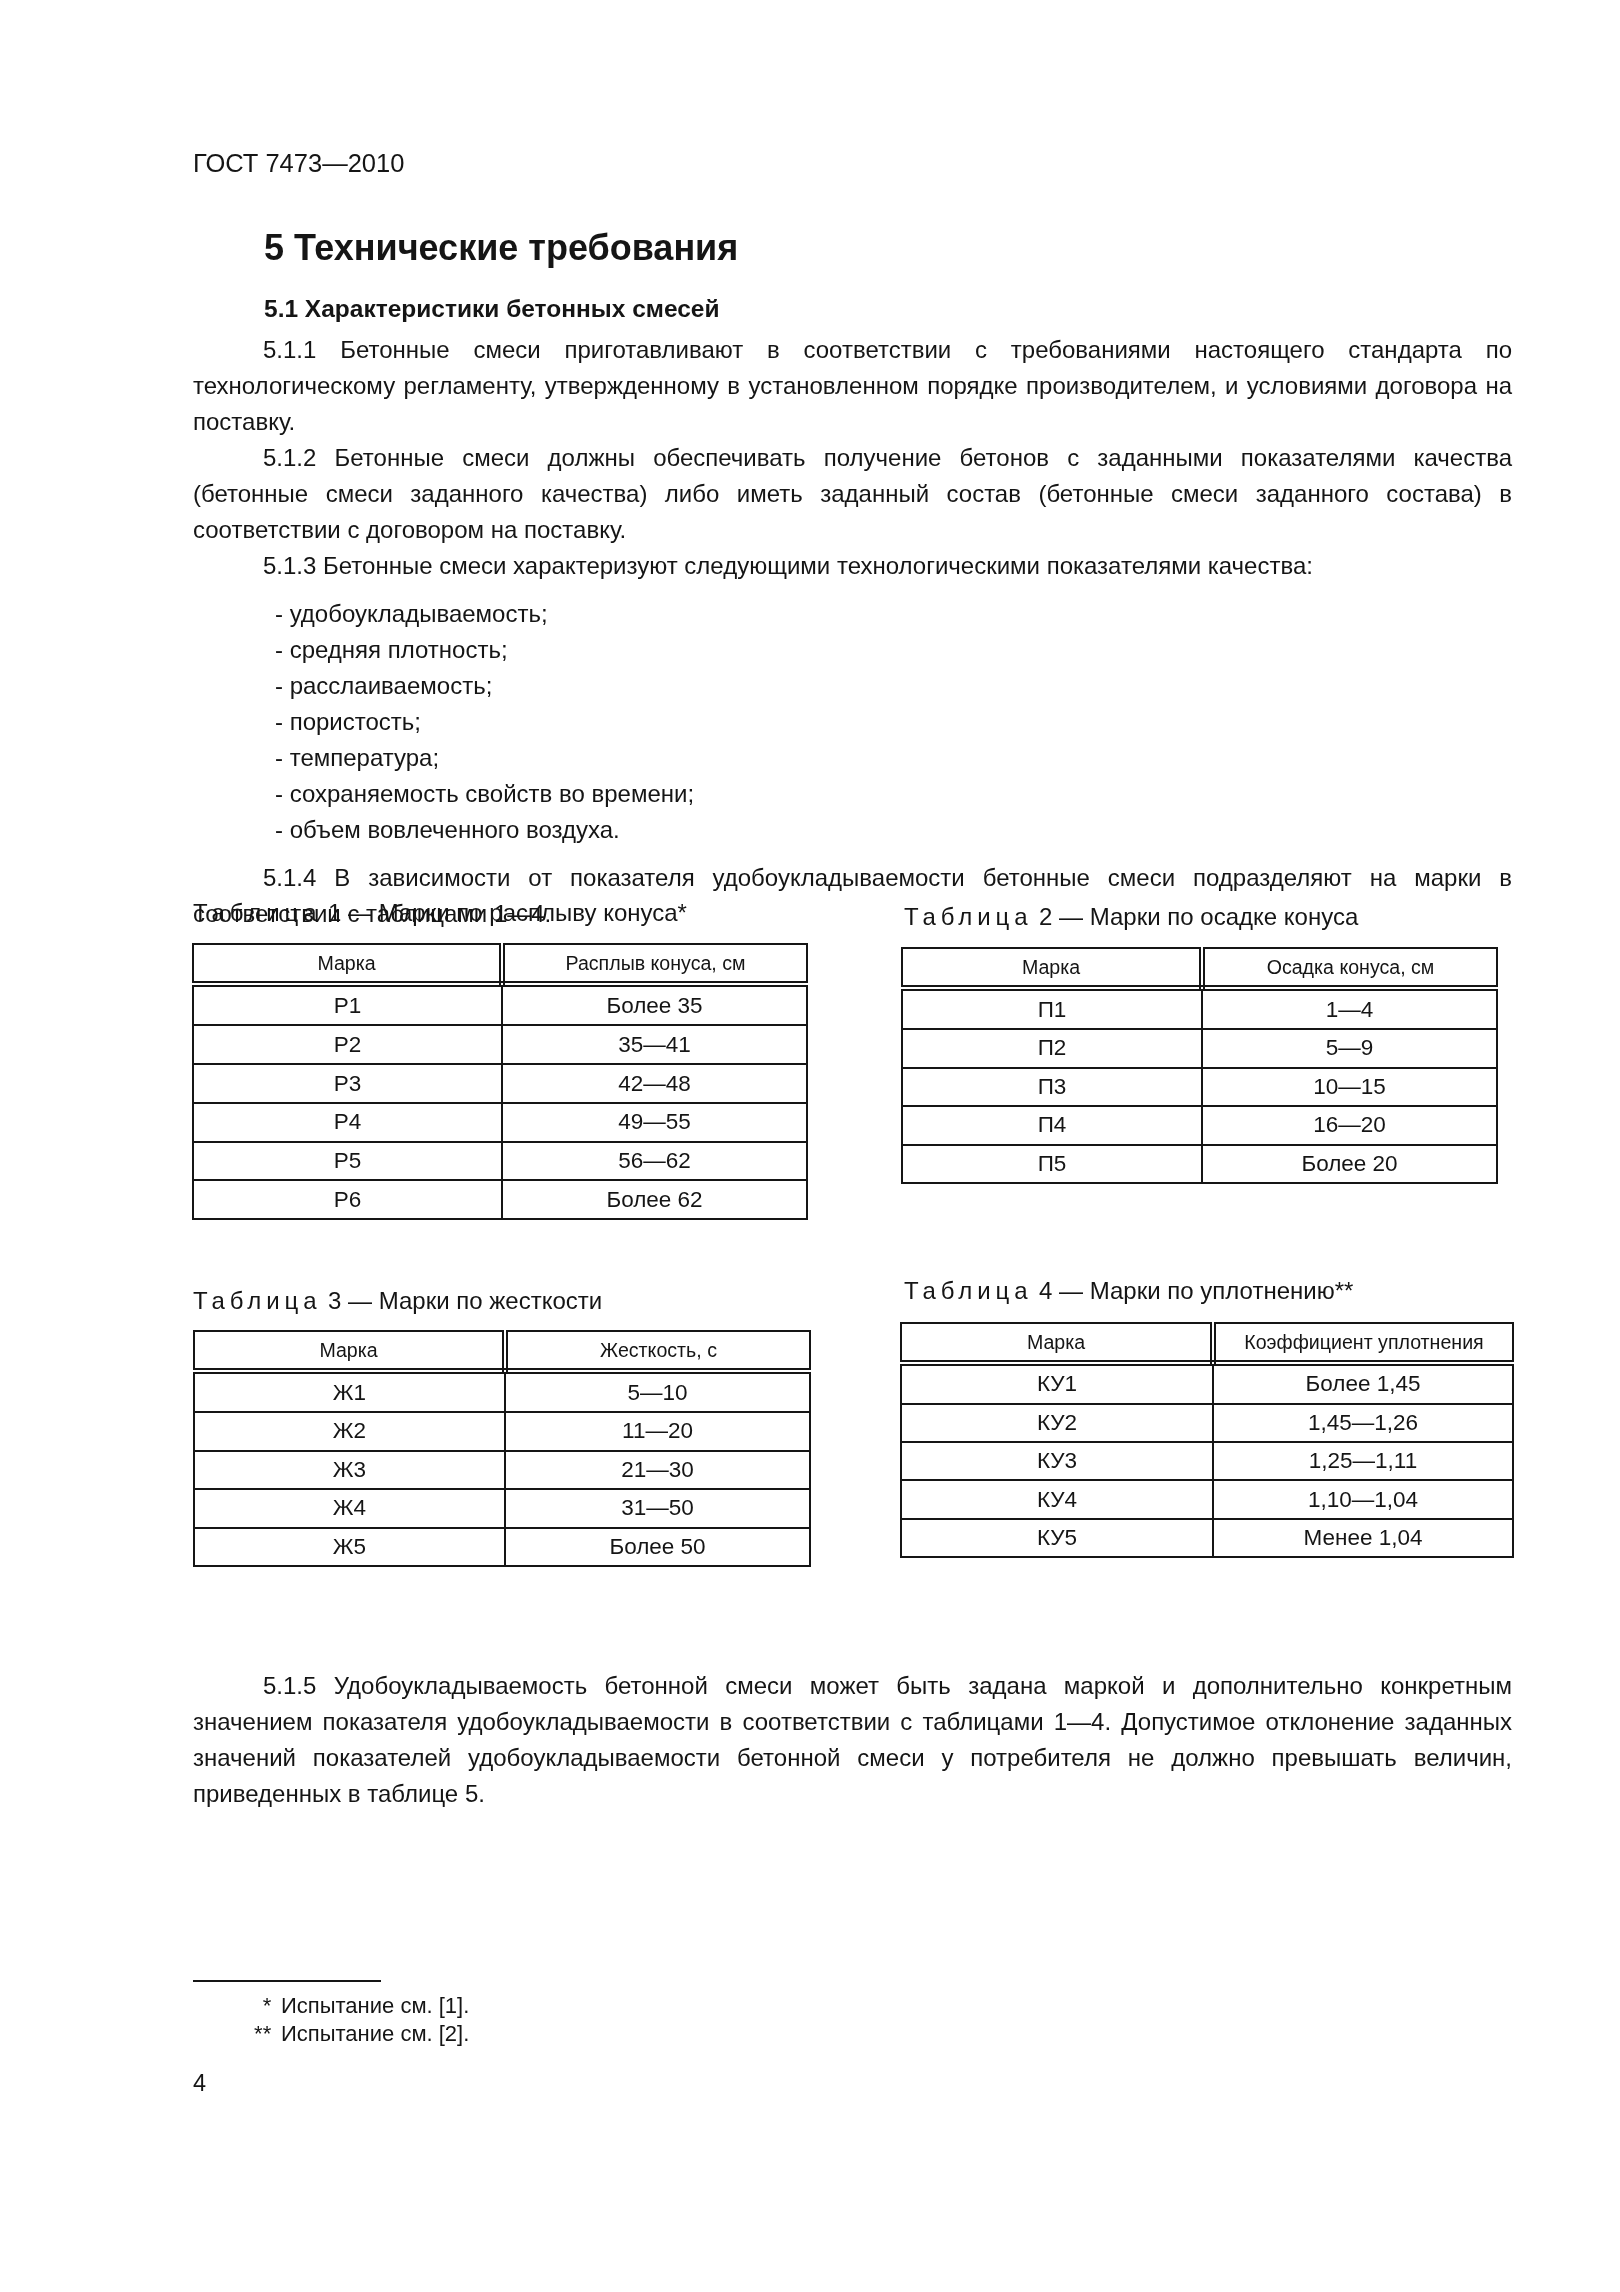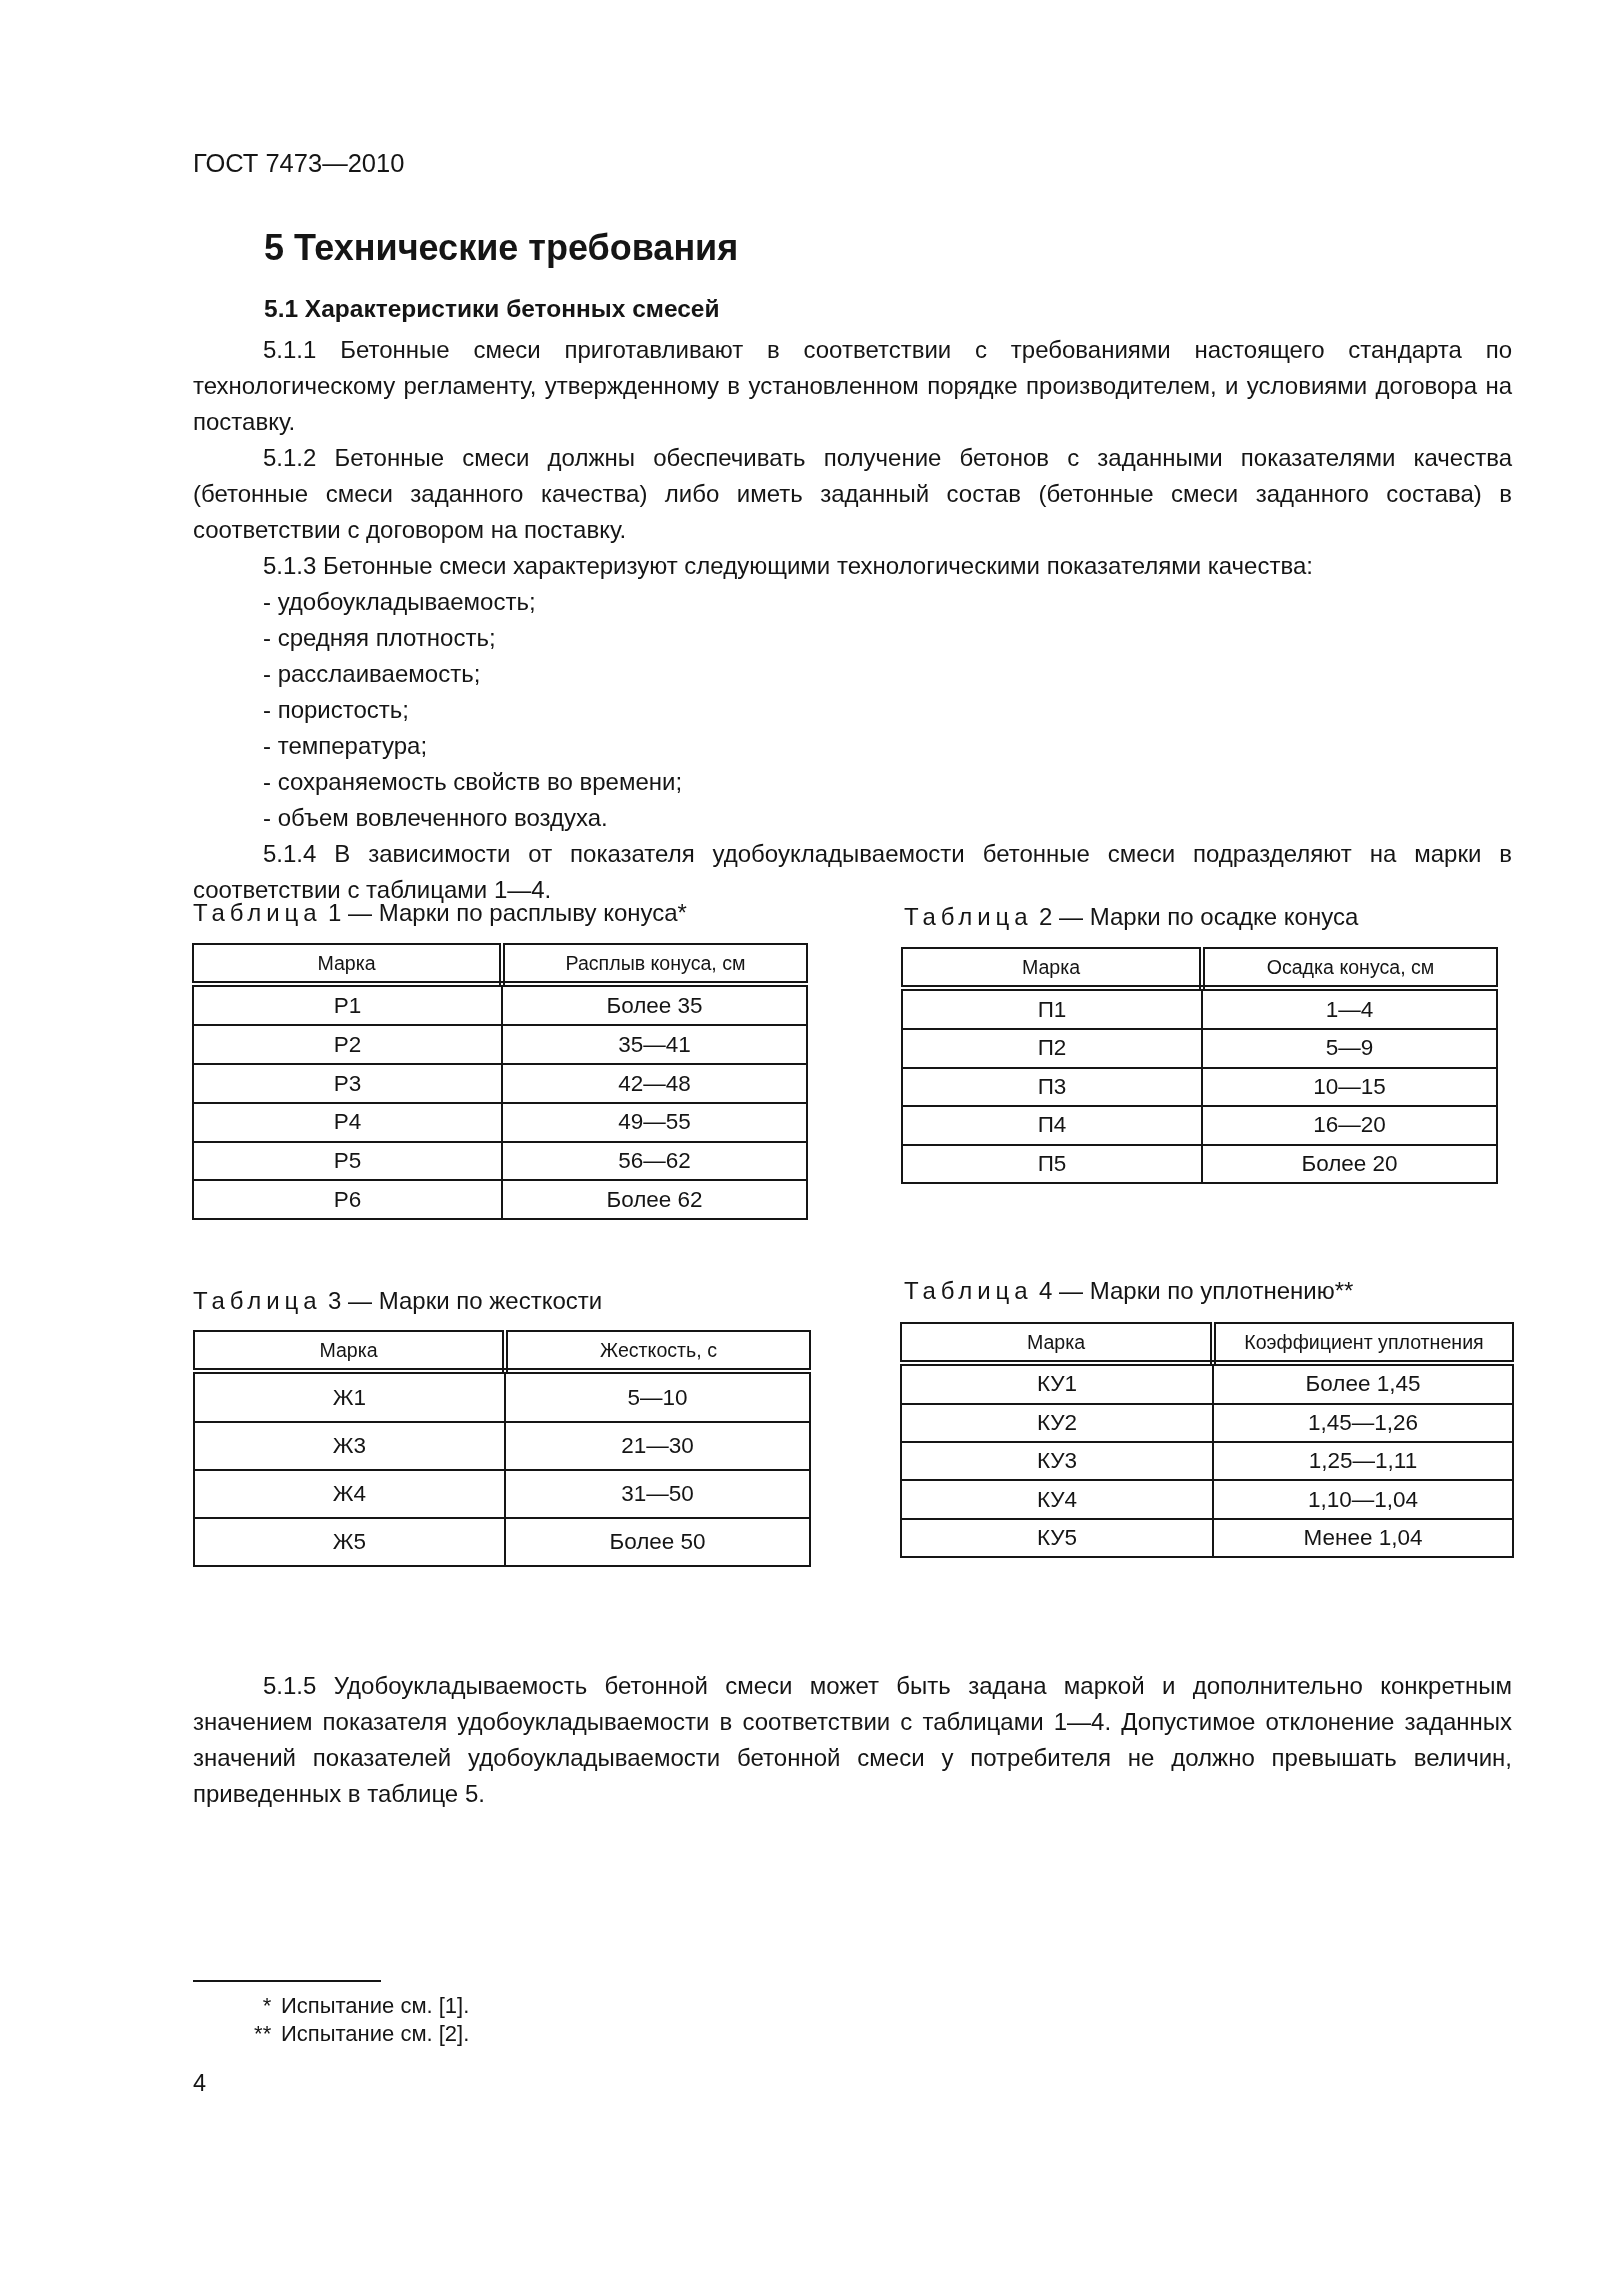--- a/index.html
+++ b/index.html
@@ -4,21 +4,21 @@
 <style>
   html, body { margin: 0; padding: 0; background: #ffffff; }
   body { width: 1620px; height: 2293px; position: relative; overflow: hidden;
          font-family: "Liberation Sans", sans-serif; color: #151515; }
   .abs { position: absolute; }
   .doc-code { left: 193px; top: 149px; font-size: 25.5px; font-weight: normal; letter-spacing: 0px; }
   .sec-title { left: 264px; top: 227px; font-size: 36px; font-weight: bold; }
   .sub-title { left: 264px; top: 295px; font-size: 24.5px; font-weight: bold; }
   .body-block { left: 193px; width: 1319px; font-size: 24px; line-height: 36px; text-align: justify; }
   .body-block p { margin: 0; text-indent: 70px; }
-  .list { margin: 0; padding: 0; list-style: none; }
+  .list { margin: 12px; padding: 0; list-style: none; }
   .list li { padding-left: 70px; }
   .caption { font-size: 24px; white-space: nowrap; }
   .caption .spaced { letter-spacing: 4.9px; }
   table.t { position: absolute; border-collapse: collapse; table-layout: fixed; }
   table.t td { border: 2.9px solid #151515; text-align: center; padding: 0; font-size: 22.5px; }
   table.t tr.hdr td { font-size: 19.6px; border-bottom: 6.9px double #151515; }
   table.t tr.hdr td:first-child { border-right: 6.9px double #151515; }
   .fn-rule { left: 193px; top: 1980px; width: 188px; height: 0; border-top: 2px solid #151515; }
   .footnotes { left: 193px; top: 1992px; font-size: 22px; line-height: 28px; }
   .footnotes .fn { display: flex; }
@@ -139,20 +139,24 @@
   <tbody>
       <tr class="hdr" style="height:40px;">
     <td>Марка</td>
     <td>Жесткость, с</td>
   </tr>
   <tr>
         <td>Ж1</td>
         <td>5—10</td>
       </tr>
   <tr>
+        <td>Ж2</td>
+        <td>11—20</td>
+      </tr>
+  <tr>
         <td>Ж3</td>
         <td>21—30</td>
       </tr>
   <tr>
         <td>Ж4</td>
         <td>31—50</td>
       </tr>
   <tr>
         <td>Ж5</td>
         <td>Более 50</td>

